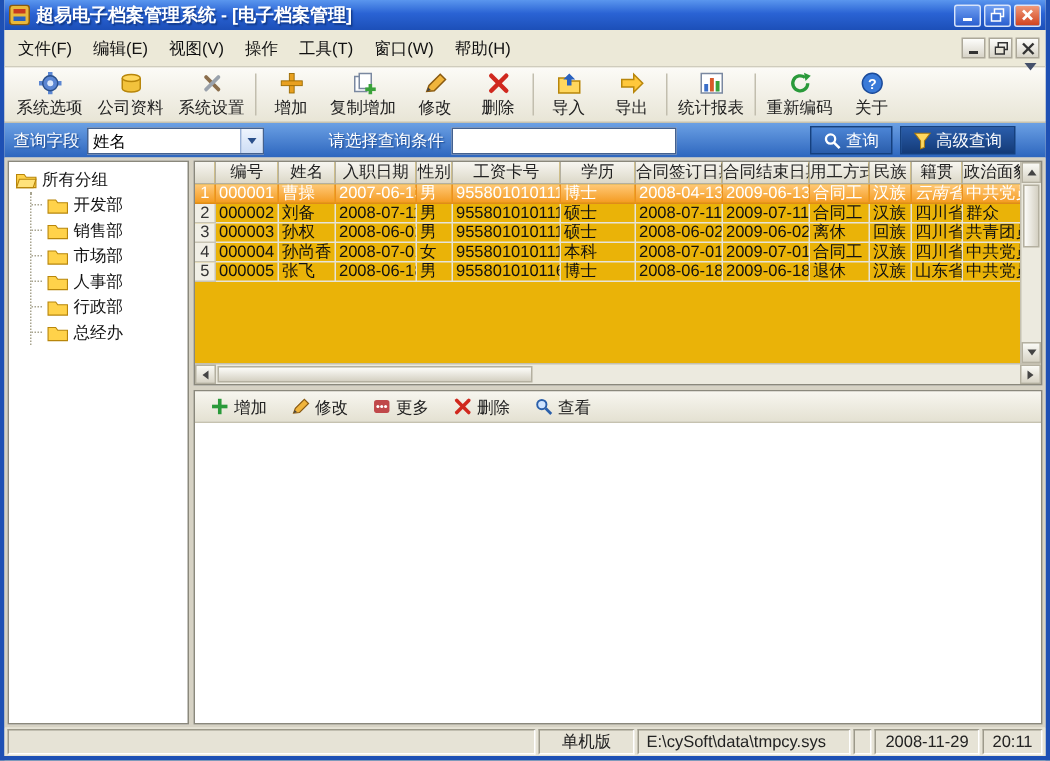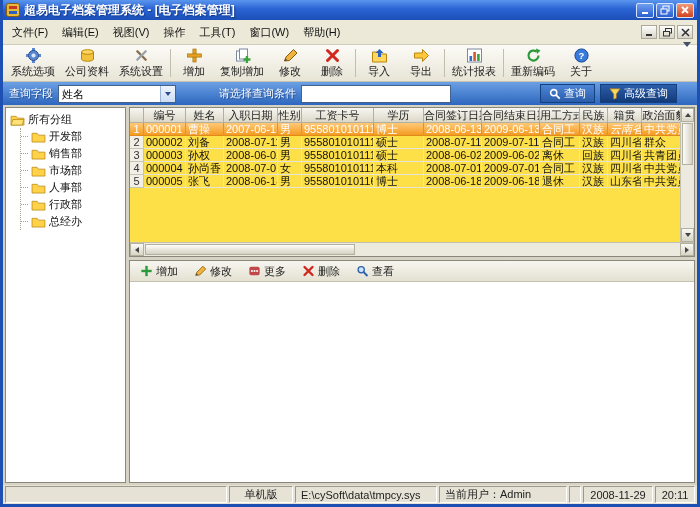--- a/index.html
+++ b/index.html
@@ -55,21 +55,21 @@
   .tree-children{margin-left:10px;border-left:1px dotted #a8a48f;}
   .tree-item{display:flex;align-items:center;gap:3px;height:17px;color:#111;}
   .tree-item::before{content:"";width:7px;border-top:1px dotted #a8a48f;}
   .folder-icon,.folder-icon svg{width:15px;height:12px;display:block;}
   .splitter-v{width:3px;flex:0 0 3px;}
   .right-area{flex:1;display:flex;flex-direction:column;min-width:0;}
 
   
   .table-area{height:150px;flex:0 0 150px;display:flex;flex-direction:column;border:1px solid #8a887c;background:#fff;min-width:0;}
   .table-main{flex:1;display:flex;min-height:0;}
-  .grid-viewport{flex:1;overflow:hidden;background:#fde047;}
+  .grid-viewport{flex:1;overflow:hidden;background:#eab308;}
   .grid-inner{width:588px;}
   .hrow{display:flex;height:15px;}
   .hcell{flex:0 0 auto;background:linear-gradient(#f7f6f1,#dcd8c8);border-right:1px solid #b4b0a0;border-bottom:1px solid #b4b0a0;font-size:11px;line-height:14px;text-align:center;overflow:hidden;white-space:nowrap;color:#222;}
   .drow{display:flex;height:13px;}
   .dcell{flex:0 0 auto;border-right:1px solid #e6e4da;border-bottom:1px solid #e6e4da;font-size:11px;line-height:12px;padding:0 2px;overflow:hidden;white-space:nowrap;color:#111;}
   .dcell.num{background:#f1efe6;border-right-color:#c8c4b4;border-bottom-color:#c8c4b4;text-align:center;padding:0;color:#333;}
   .drow.sel .dcell{background:linear-gradient(#ffc977,#f49b22);color:#fff;border-right-color:#eb9020;border-bottom-color:#e08a1a;}
   .vscroll{width:14px;flex:0 0 14px;background:#eceadf;border-left:1px solid #c4c0b0;display:flex;flex-direction:column;}
   .scroll-btn{height:14px;flex:0 0 14px;width:100%;background:linear-gradient(#fafaf5,#d8d4c6);border:1px solid #b4b0a0;padding:0;display:flex;align-items:center;justify-content:center;}
   .tri{width:0;height:0;}
@@ -411,21 +411,21 @@
                 </div>
               <div>
                   <div class="drow sel">
                     <div class="dcell num" style="width: 14px;">1</div>
                     <div class="dcell" style="width: 42px;">000001</div>
                     <div class="dcell" style="width: 38px;">曹操</div>
                     <div class="dcell" style="width: 54px;">2007-06-13</div>
                     <div class="dcell" style="width: 24px;">男</div>
                     <div class="dcell" style="width: 72px;">955801010111</div>
                     <div class="dcell" style="width: 50px;">博士</div>
-                    <div class="dcell" style="width: 58px;">2008-06-13</div>
+                    <div class="dcell" style="width: 58px;">2008-04-13</div>
                     <div class="dcell" style="width: 58px;">2009-06-13</div>
                     <div class="dcell" style="width: 40px;">合同工</div>
                     <div class="dcell" style="width: 28px;">汉族</div>
                     <div class="dcell" style="width: 34px; font-style: italic;">云南省</div>
                     <div class="dcell" style="width: 46px;">中共党员</div>
                   </div>
                   <div class="drow">
                     <div class="dcell num" style="width: 14px;">2</div>
                     <div class="dcell" style="width: 42px;">000002</div>
                     <div class="dcell" style="width: 38px;">刘备</div>
@@ -568,19 +568,18 @@
         <div class="detail-body"></div>
       </div>
 
     </div>
   </div>
 
   <div class="statusbar">
       <div class="sb-seg" style="flex: 1 1 0%;"></div>
       <div class="sb-seg" style="width: 64px; justify-content: center;">单机版</div>
       <div class="sb-seg" style="width: 142px;">E:\cySoft\data\tmpcy.sys</div>
-      <div class="sb-seg" style="width: 128px;">当前用户：Admin</div>
       <div class="sb-seg" style="width: 12px;"></div>
       <div class="sb-seg" style="width: 70px; justify-content: center;">2008-11-29</div>
       <div class="sb-seg" style="width: 40px; justify-content: center;">20:11</div>
     </div>
 
 </div>
 
 </body></html>

